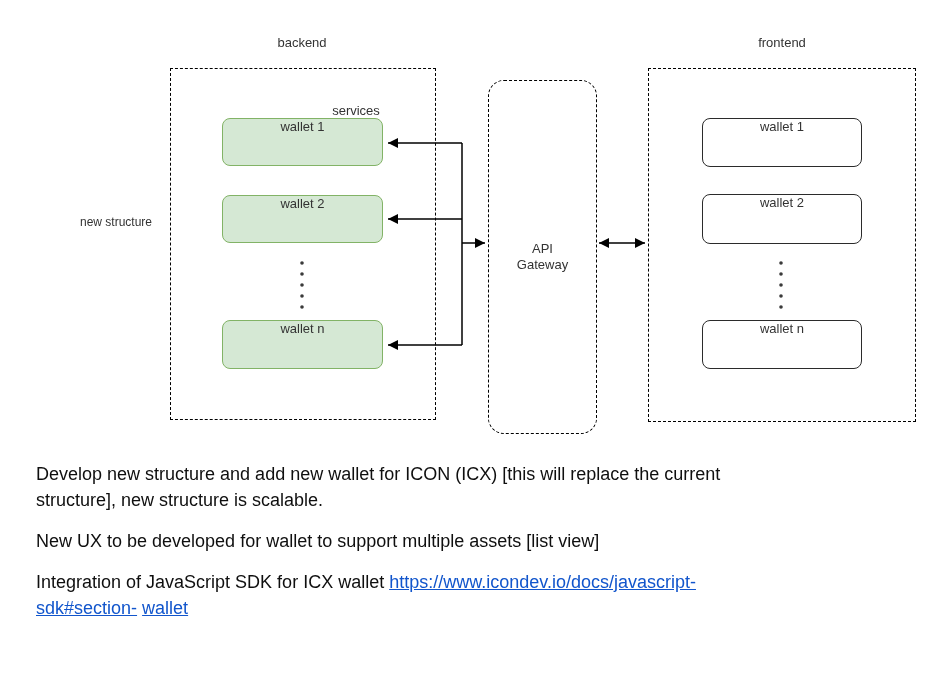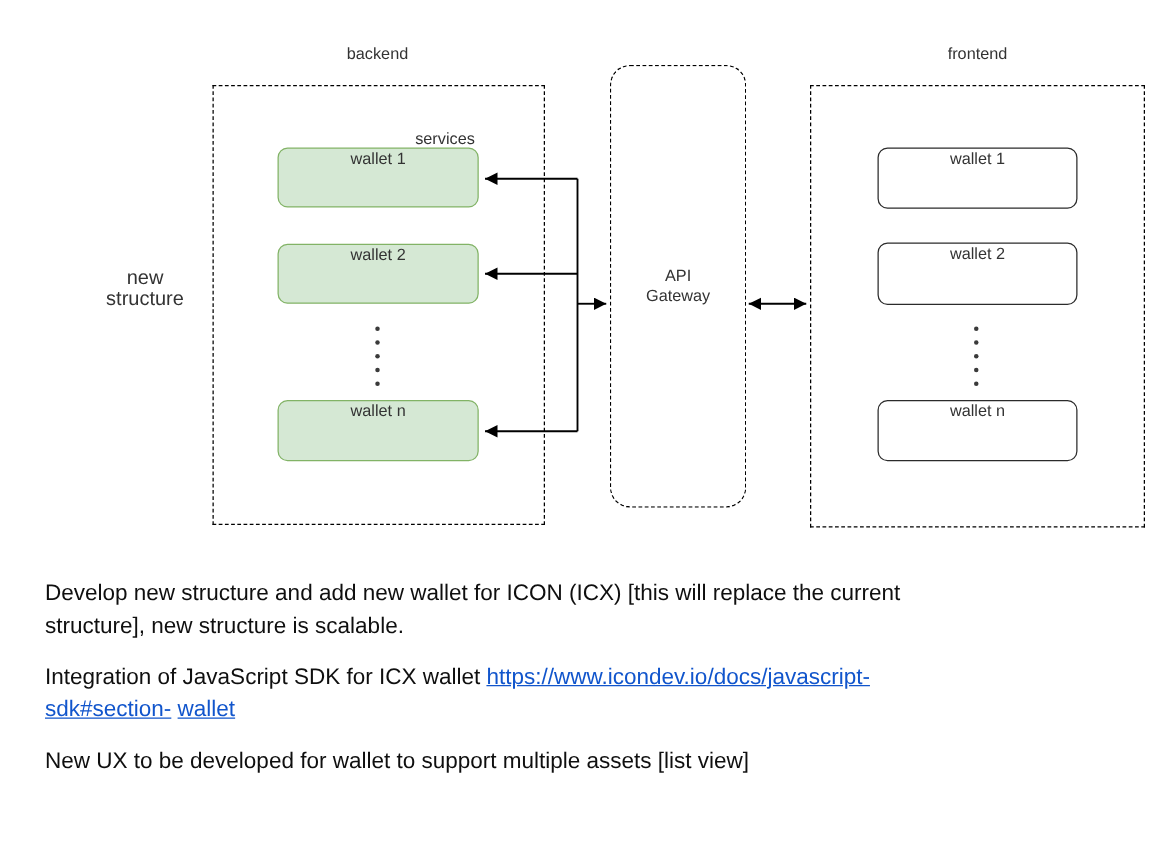--- a/index.html
+++ b/index.html
@@ -25,21 +25,21 @@
   .gateway{
     position:absolute;border:1px dashed var(--line);border-radius:16px;
     display:flex;align-items:center;justify-content:center;
   }
   .gateway-label{
     width:64px;text-align:center;font-size:13px;line-height:16px;
     color:var(--diagram_text);
   }
   .newstruct{
     position:absolute;left:78px;top:214px;width:76px;text-align:center;
-    font-size:16px;line-height:17px;color:var(--diagram_text);
+    font-size:12px;line-height:17px;color:var(--diagram_text);
   }
   .wallet{
     position:absolute;display:flex;align-items:flex-start;justify-content:center;
     font-size:13px;color:var(--diagram_text);border-radius:8px;box-sizing:border-box;
   }
   .wallet.green{background:var(--wallet_fill);border:1px solid var(--wallet_border);}
   .wallet.white{background:#ffffff;border:1px solid var(--frontend_wallet_border);}
   .arrows{position:absolute;left:0;top:0;pointer-events:none;}
   
   .notes{
@@ -55,21 +55,21 @@
 <div class="canvas">
 
   <span class="dlabel" style="left:302px;top:35px;">backend</span>
   <span class="dlabel" style="left:782px;top:35px;">frontend</span>
 
   <div class="region" style="left:170px;top:68px;width:264px;height:350px;"></div>
   <span class="dlabel" style="left:356px;top:86px;margin-top:17px;">services</span>
 
   <div class="newstruct">new structure</div>
 
-  <div class="gateway" style="left:488px;top:52px;width:107px;height:352px;">
+  <div class="gateway" style="left:488px;top:80px;width:107px;height:352px;">
     <div class="gateway-label">API Gateway</div>
   </div>
 
   <div class="region" style="left:648px;top:68px;width:266px;height:352px;"></div>
 
   <div class="wallet green" style="left:222px;top:118px;width:161px;height:48px;">
     <span>wallet 1</span>
   </div>
   <div class="wallet green" style="left:222px;top:195px;width:161px;height:48px;">
     <span>wallet 2</span>
@@ -114,19 +114,19 @@
       <circle cx="781" cy="274" r="1.8"></circle>
       <circle cx="781" cy="285" r="1.8"></circle>
       <circle cx="781" cy="296" r="1.8"></circle>
       <circle cx="781" cy="307" r="1.8"></circle>
     </g>
   </svg>
 
   <div class="notes">
     <p><span>Develop new structure and add new wallet for ICON (ICX) [this will replace the current</span><br><span>structure], new structure is scalable.</span></p>
 
+    <p><span>New UX to be developed for wallet to support multiple assets [list view]</span></p>
+
     <p><span>Integration of JavaScript SDK for ICX wallet </span><a><span>https://www.icondev.io/docs/javascript-</span><br><span>sdk#section-</span></a><span> </span><a>wallet</a></p>
-
-    <p><span>New UX to be developed for wallet to support multiple assets [list view]</span></p>
 
   </div>
 
 </div>
 
 </body></html>

